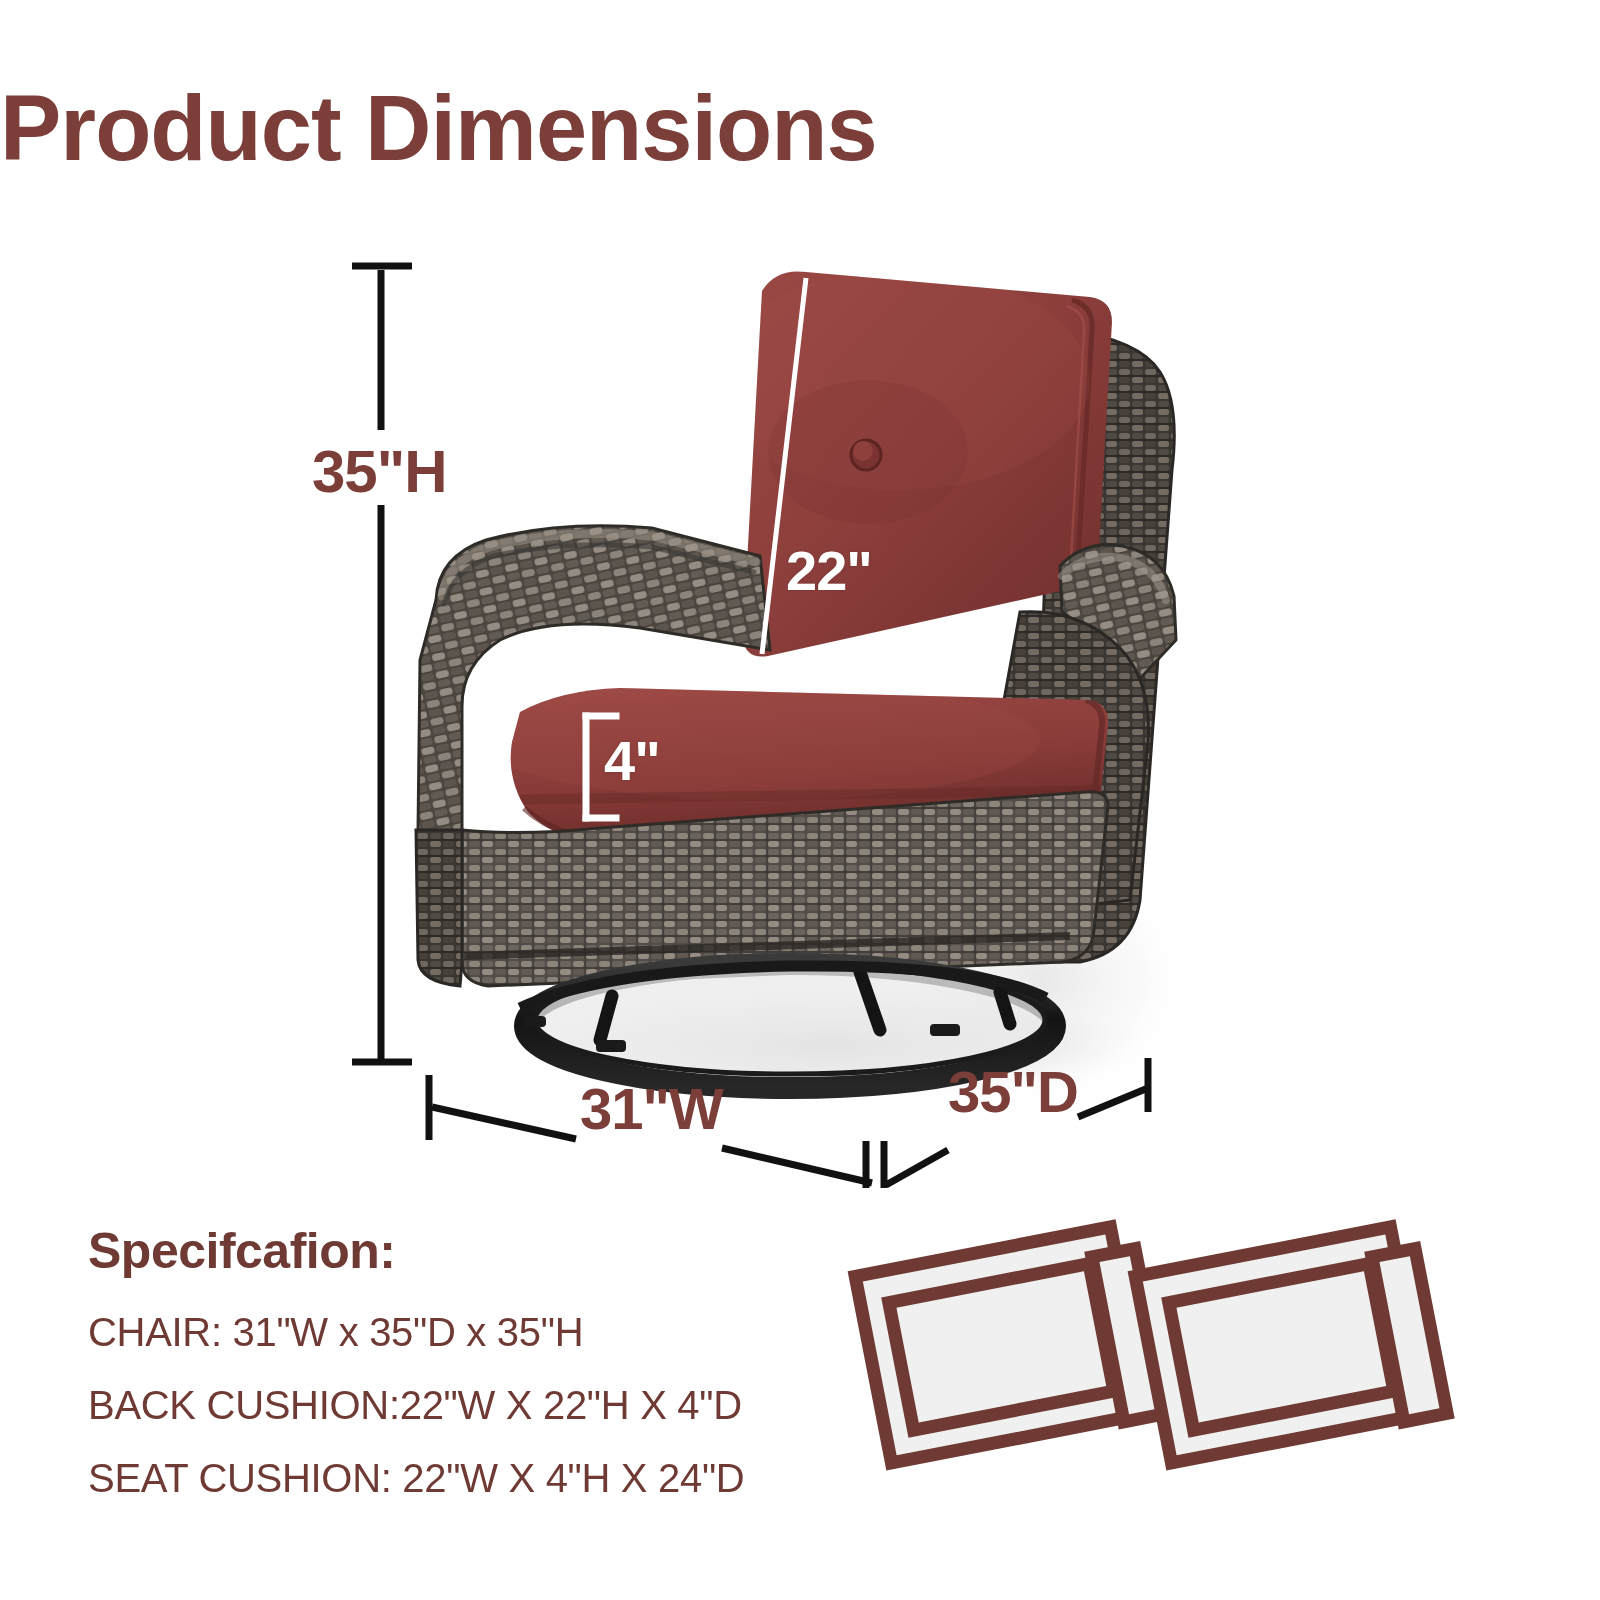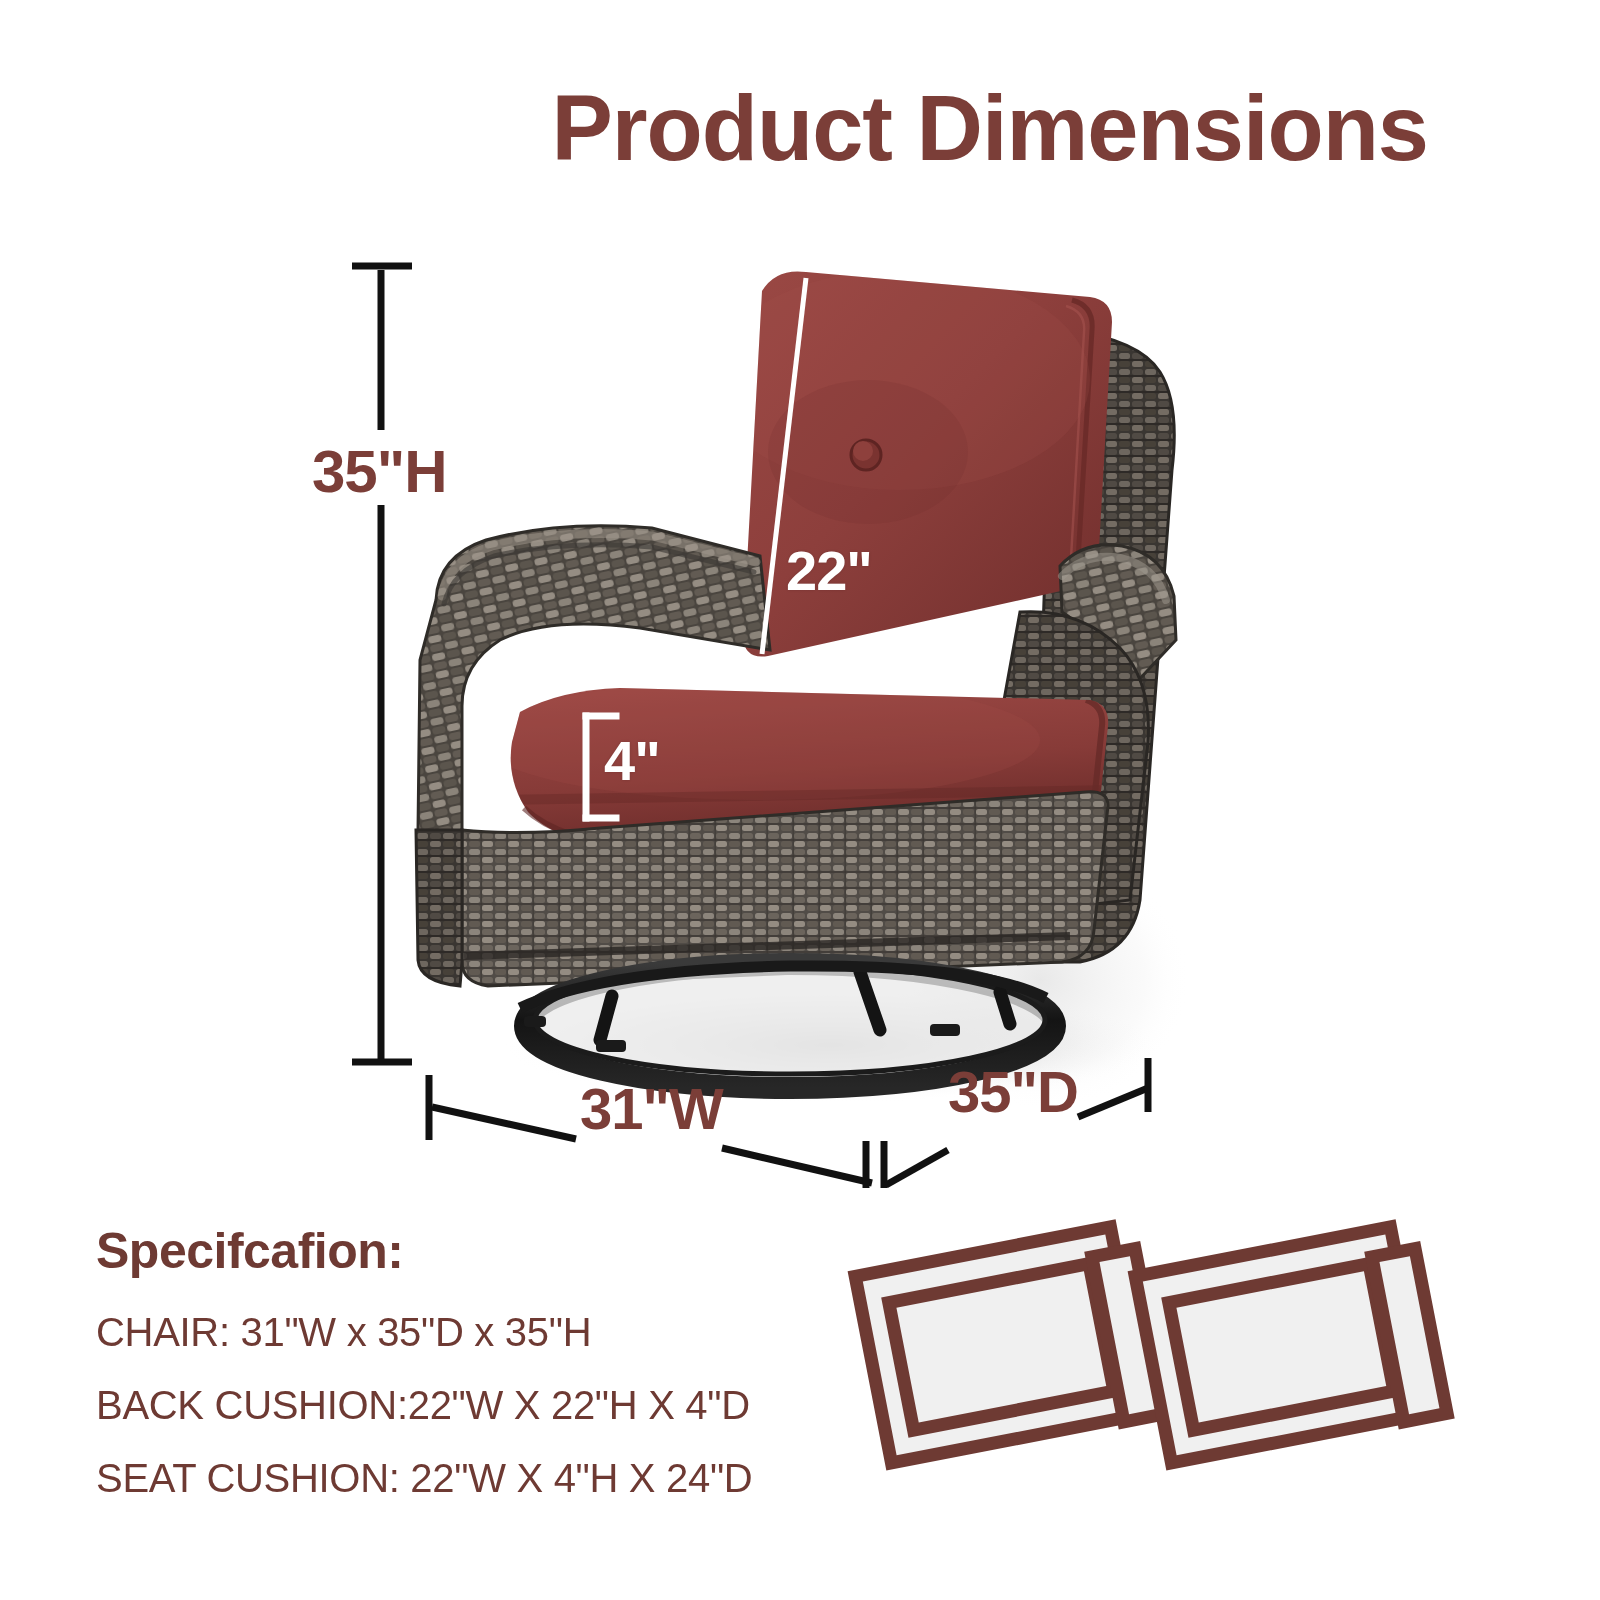--- a/index.html
+++ b/index.html
@@ -8,21 +8,21 @@
     background:#ffffff;
     font-family:"Liberation Sans", sans-serif;
     overflow:hidden;
     position:relative;
   }
   #root{position:relative;width:1600px;height:1600px;}
 
   
   .title{
     position:absolute;top:76px;left:0;width:1428px;
-    text-align:right;
+    text-align:left;
     font-size:92px;font-weight:bold;
     letter-spacing:-1px;
     color:#7B3E38;
     font-family:"Liberation Sans", sans-serif;
   }
 
   
   .stage{position:absolute;left:0;top:0;width:1600px;height:1200px;}
 
   svg.chair{position:absolute;left:0;top:0;width:1600px;height:1200px;}
@@ -44,21 +44,21 @@
 
   .whitelabel{
     position:absolute;color:#ffffff;font-weight:bold;
     font-family:"Liberation Sans", sans-serif;white-space:nowrap;
     text-shadow:0 0 3px rgba(0,0,0,.15);
   }
   #lbl-22{left:786px;top:538px;font-size:56px;letter-spacing:-1px;}
   #lbl-4{left:604px;top:728px;font-size:56px;letter-spacing:-1px;}
 
   
-  .spec{position:absolute;left:96px;top:1222px;width:760px;}
+  .spec{position:absolute;left:88px;top:1222px;width:760px;}
   .spec-head{
     font-size:50px;font-weight:bold;color:#6E3A33;
     letter-spacing:-.5px;margin-bottom:30px;
     font-family:"Liberation Sans", sans-serif;
   }
   .spec-line{
     font-size:40px;color:#6E3A33;margin-bottom:28px;
     letter-spacing:-.3px;
     font-family:"Liberation Sans", sans-serif;
   }

